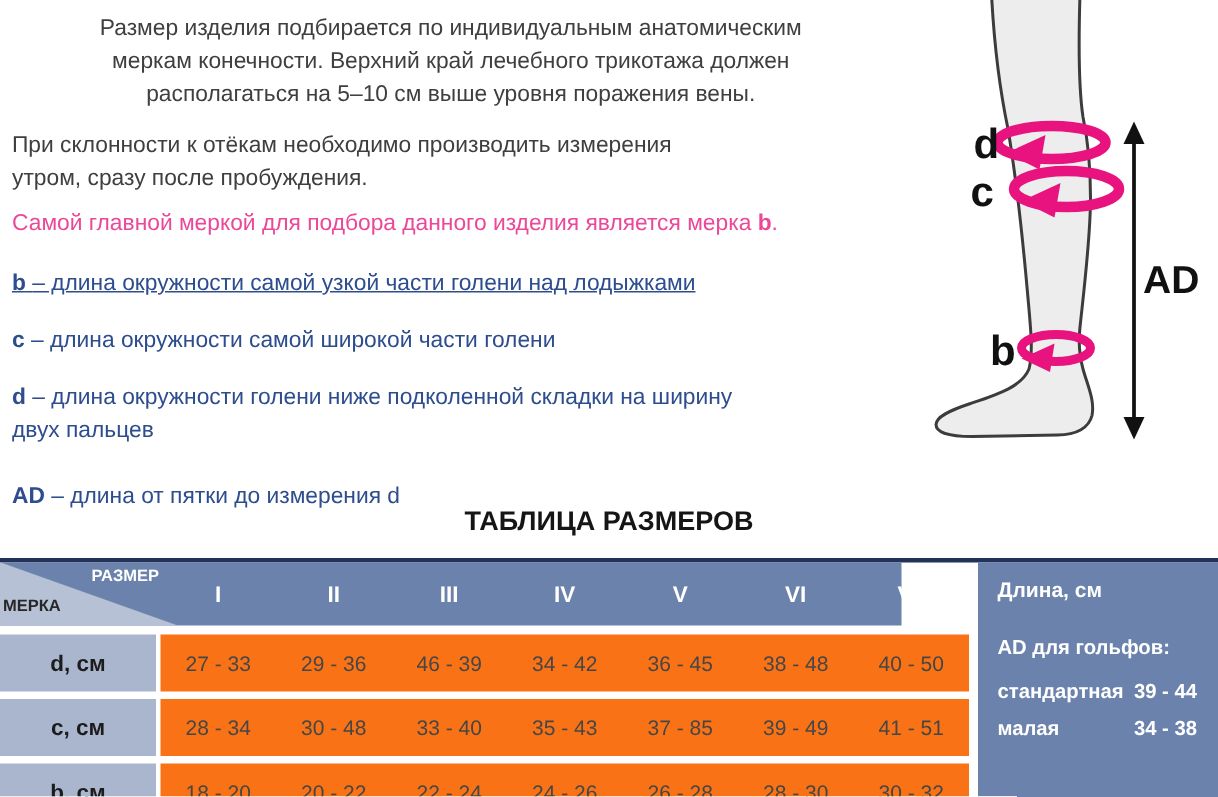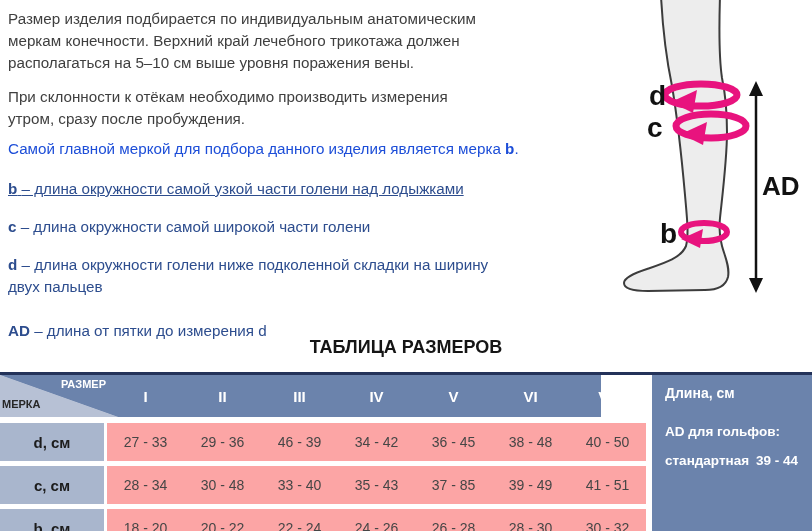--- a/index.html
+++ b/index.html
@@ -1,23 +1,23 @@
 <!DOCTYPE html>
 <html><head>
 <meta charset="utf-8">
 <style>
   html,body{margin:0;padding:0;background:#fff;}
   .stage{position:relative;width:812px;height:531px;overflow:hidden;background:#ffffff;
          font-family:"Liberation Sans",sans-serif;}
   
   .text-block{position:absolute;left:8px;top:4px;width:585px;}
   .p-body{font-size:15.2px;line-height:22px;color:#3f3f3f;margin:0;white-space:pre-line;}
-  .p1{margin-top:4px;}
+  .p1{margin-top:4px;text-align:center;}
   .p2{margin-top:12px;}
-  .p-pink{font-size:15.2px;line-height:22px;color:#1d4ed8;margin:8px 0 0 0;}
+  .p-pink{font-size:15.2px;line-height:22px;color:#ec4899;margin:8px 0 0 0;}
   .p-pink .term{font-weight:bold;}
   .measure{font-size:15.2px;line-height:22px;color:#2d4d8e;margin:16px 0 0 0;}
   .measure.first{margin-top:18px;text-decoration:underline;}
   .measure.last{margin-top:22px;}
   .measure .term{font-weight:bold;}
   .measure .m-text{white-space:pre-line;}
   
   .table-title{position:absolute;left:0;top:337px;width:812px;text-align:center;
                font-size:18px;font-weight:bold;color:#151515;}
   
@@ -26,21 +26,21 @@
   .corner{position:absolute;left:0;top:0;width:118px;height:42px;
           background:linear-gradient(to bottom left,rgba(0,0,0,0) 49.3%,#b7c1d5 50.3%);}
   .corner .c-top{position:absolute;right:12px;top:3px;font-size:11px;font-weight:bold;color:#ffffff;}
   .corner .c-bottom{position:absolute;left:2px;top:23px;font-size:11px;font-weight:bold;color:#272727;}
   .col-grid{position:absolute;left:107px;top:0;width:539px;height:100%;
             display:grid;grid-template-columns:repeat(7,1fr);align-items:center;}
   .col-grid .col{ text-align:center;font-size:15px;font-weight:bold;color:#ffffff;}
   .t-row-label{position:absolute;left:0;width:104px;height:38px;background:#a9b6cd;
                display:flex;align-items:center;justify-content:center;
                font-size:15px;font-weight:bold;color:#1c1c1c;}
-  .t-row-data{position:absolute;left:107px;width:539px;height:38px;background:#fca5a5;
+  .t-row-data{position:absolute;left:107px;width:539px;height:38px;background:#f97316;
               display:grid;grid-template-columns:repeat(7,1fr);align-items:center;}
   .t-row-data .cell{text-align:center;font-size:14px;color:#464646;}
   .row-d{top:423px;} .row-c{top:466px;} .row-b{top:509px;}
   
   .panel{position:absolute;left:652px;top:375px;width:160px;height:156px;background:#6b83ac;color:#fff;}
   .panel .p-title{position:absolute;left:13px;top:10px;font-size:14px;font-weight:bold;}
   .panel .p-sub{position:absolute;left:13px;top:49px;font-size:13.5px;font-weight:bold;}
   .panel .p-row{position:absolute;left:13px;right:14px;display:flex;justify-content:space-between;
                 font-size:13.5px;font-weight:bold;}
   .panel .p-row.r1{top:78px;} .panel .p-row.r2{top:103px;}
@@ -154,15 +154,19 @@
     <div class="cell">30 - 32</div>
   </div>
 
   <div class="panel">
     <div class="p-title">Длина, см</div>
     <div class="p-sub">AD для гольфов:</div>
     <div class="p-row r1">
       <span>стандартная</span>
       <span>39 - 44</span>
     </div>
+    <div class="p-row r2">
+      <span>малая</span>
+      <span>34 - 38</span>
+    </div>
   </div>
 
 </div>
 
 </body></html>

